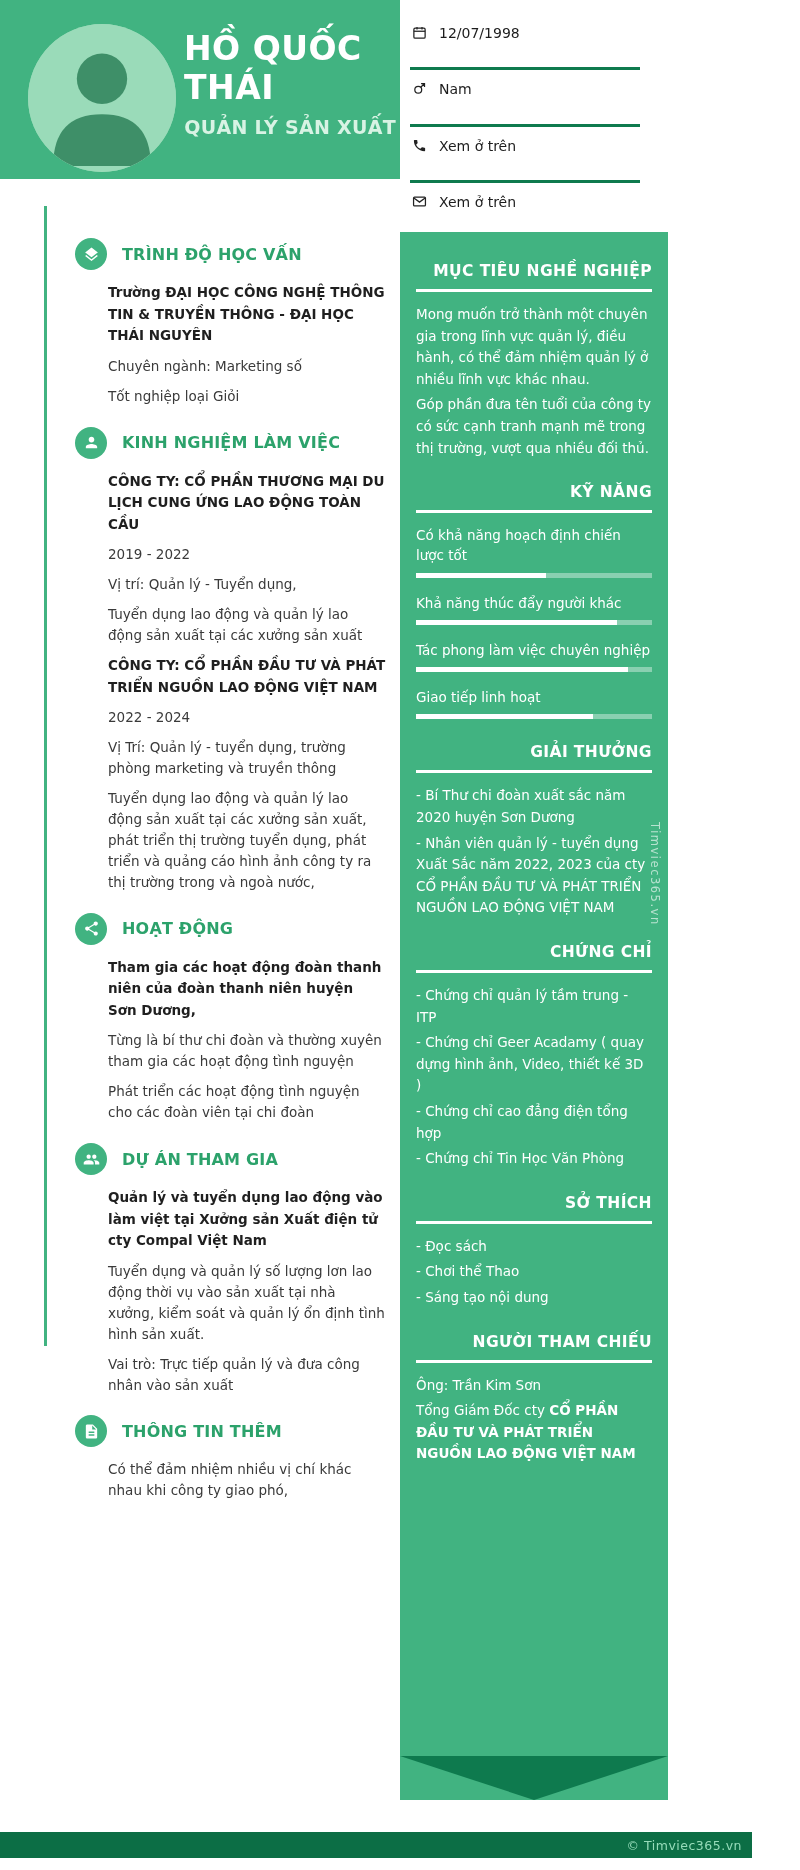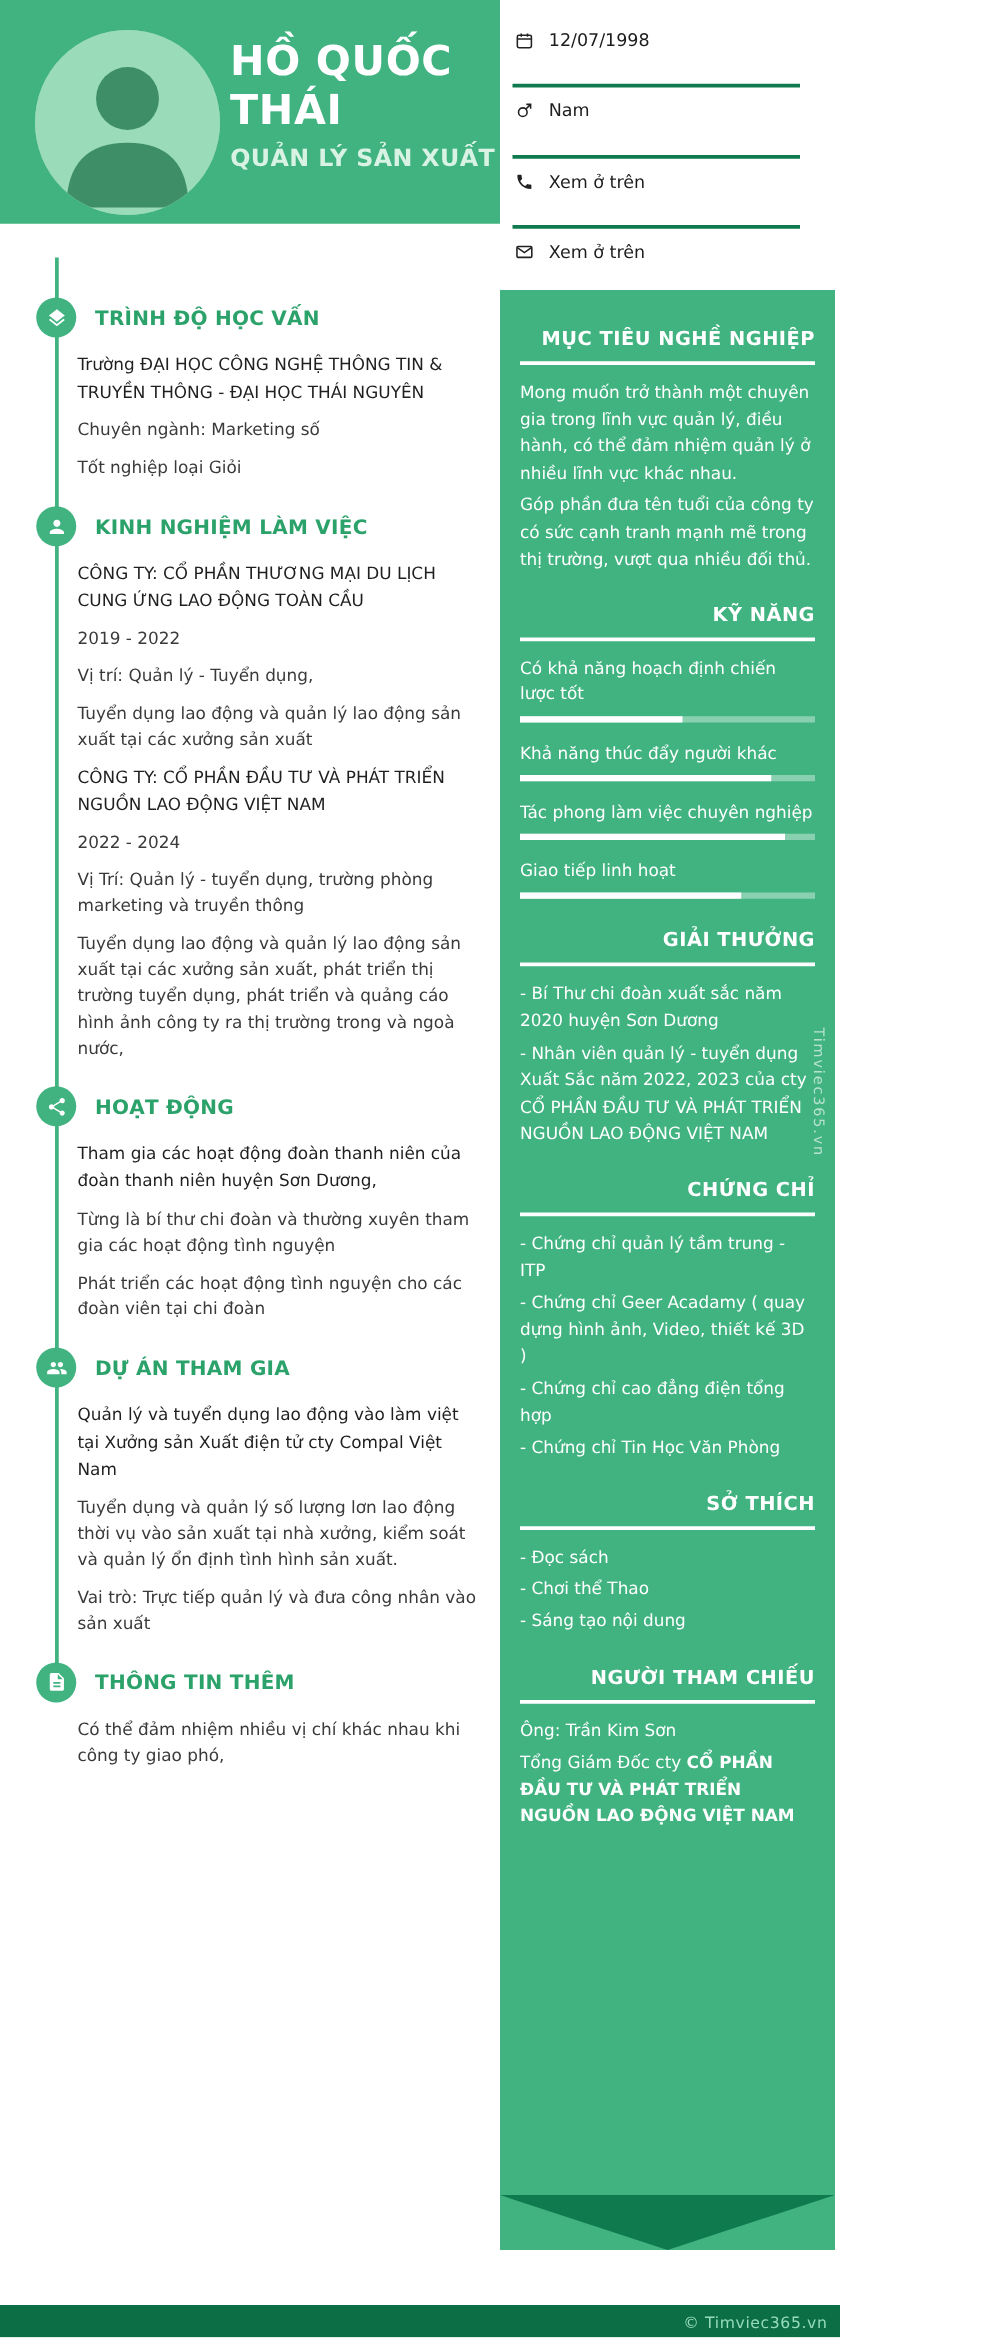--- a/index.html
+++ b/index.html
@@ -21,42 +21,42 @@
 
   
   .contact{position:absolute;left:410px;top:14px;width:230px;}
   .contact-item{display:flex;gap:12px;align-items:flex-start;padding:9px 2px 24px 2px;border-bottom:3px solid var(--dark);color:#1d1d1d;font-size:14px;line-height:1.45;}
   .contact-item .cicon{flex:none;width:15px;height:15px;margin-top:2px;}
   .contact-item .cicon svg{width:15px;height:15px;display:block;}
 
   
   .timeline{position:absolute;left:44px;top:206px;width:3px;height:1140px;background:var(--primary);}
   .left-col{position:absolute;left:0;top:238px;width:400px;}
-  .lsec{margin-bottom:20px;}
+  .lsec{margin-bottom:20px;padding-left:46px;}
   .lsec-head{display:flex;align-items:center;gap:15px;padding-left:29px;margin-bottom:12px;}
   .icon-circle{width:32px;height:32px;border-radius:50%;background:var(--primary);display:flex;align-items:center;justify-content:center;flex:none;}
   .icon-circle svg{width:17px;height:17px;display:block;}
   .lsec-title{color:#2ca26b;font-size:16px;font-weight:bold;letter-spacing:.2px;}
   .lsec-body{padding-left:62px;padding-right:14px;font-size:13.5px;color:#3a3a3a;line-height:1.55;}
   .lsec-body p{margin-bottom:9px;}
-  .lsec-body p.bold{color:#1f1f1f;font-weight:normal;line-height:1.6;}
+  .lsec-body p.bold{color:#1f1f1f;font-weight:bold;line-height:1.6;}
 
   
   .right-col{position:absolute;left:400px;top:232px;width:268px;height:1568px;background:var(--primary);padding:6px 16px 70px 16px;color:#fff;}
   .right-col::after{content:"";position:absolute;left:0;bottom:0;width:100%;height:44px;background:var(--dark);clip-path:polygon(0 0,100% 0,50% 100%);}
   .rsec h3{text-align:right;font-size:15.5px;letter-spacing:.4px;margin-top:24px;font-weight:bold;color:#fff;}
   .r-underline{height:3px;background:#fff;margin:9px 0 12px 0;}
   .rsec p{font-size:13.5px;line-height:1.6;margin-bottom:4px;color:#fff;}
   .skill{margin-bottom:15px;}
   .skill-label{font-size:13.5px;line-height:1.5;margin-bottom:7px;}
   .skill-track{height:5px;background:rgba(255,255,255,.38);}
   .skill-fill{height:100%;background:#fff;width:0;}
 
   
-  .footer{position:absolute;left:0;bottom:0;width:672px;height:26px;background:var(--footer);display:flex;align-items:center;justify-content:flex-end;padding-right:10px;}
+  .footer{position:absolute;left:0;bottom:12px;width:752px;height:26px;background:var(--footer);display:flex;align-items:center;justify-content:flex-end;padding-right:10px;}
   .footer span{color:#97dcba;font-size:12.5px;letter-spacing:.5px;}
   .watermark-v{position:absolute;left:648px;top:822px;writing-mode:vertical-rl;font-size:11.5px;color:rgba(255,255,255,.62);letter-spacing:1.5px;z-index:5;}
 </style>
 </head>
 <body>
 
 <div class="page">
 
   <header class="green-header">
     <div class="avatar">

